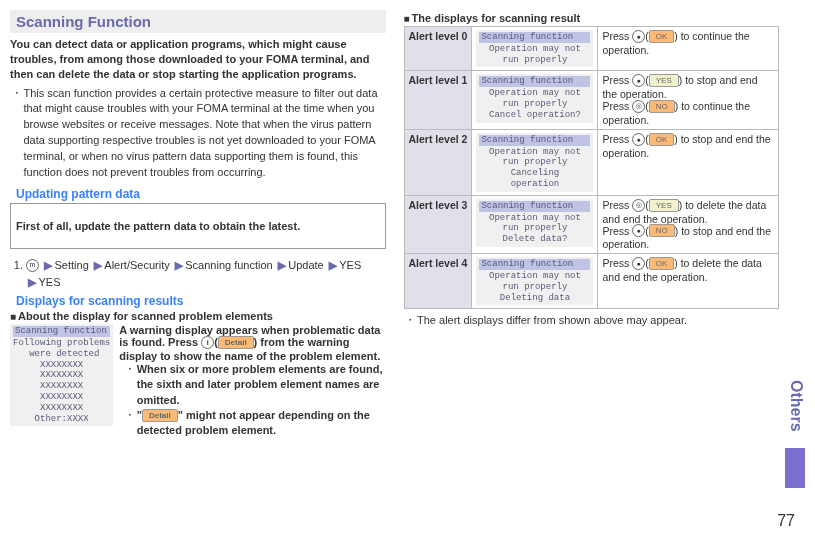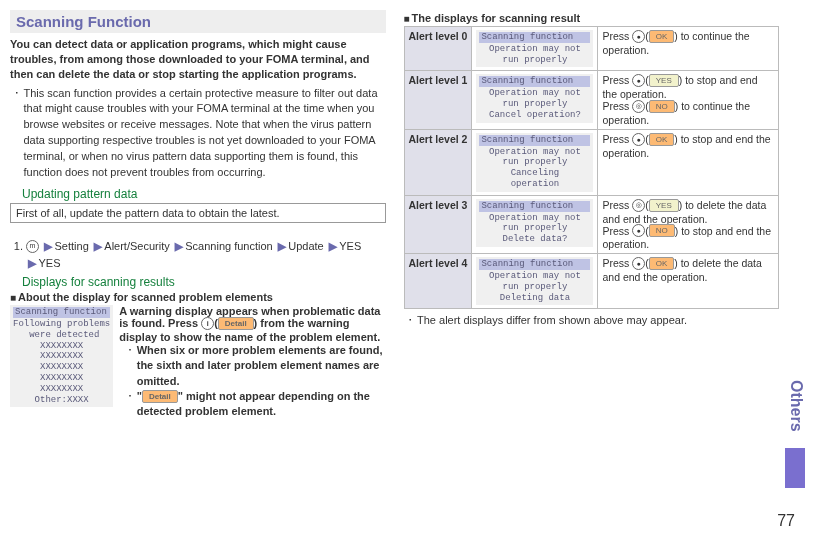--- a/index.html
+++ b/index.html
@@ -23,22 +23,22 @@
     font-size: 15px;
     font-weight: bold;
     color: #6a6aad;
     background: #eee;
     padding: 3px 6px;
     margin-bottom: 4px;
   }
   .intro { font-weight: bold; line-height: 1.35; margin-bottom: 4px;}
   .bullet-block { display: flex; line-height: 1.45; margin: 2px 0 6px 4px;}
   .bullet-block .dot { margin-right: 4px; }
-  .sub-head-blue { color: #15803d; font-weight: normal; margin: 4px 0 2px 12px; font-size: 12px;}
-  .boxed { border: 1px solid #999; padding: 3px 5px; font-weight: normal; margin-bottom: 15px;}
+  .sub-head-blue { color: #3b82f6; font-weight: bold; margin: 4px 0 2px 6px; font-size: 12px;}
+  .boxed { border: 1px solid #999; padding: 16px 5px; font-weight: bold; margin-bottom: 8px;}
   .breadcrumb { line-height: 1.5; margin-left: 0;}
   .breadcrumb .arrow { color: #6a6aad; font-weight: bold; margin: 0 2px;}
   .icon-circ {
     display:inline-flex; width:13px; height:13px;
     border:1px solid #666; border-radius:50%;
     align-items:center; justify-content:center;
     font-size:7px; vertical-align:middle;
     position:relative; top:-1px;
   }
   .btn-chip {

